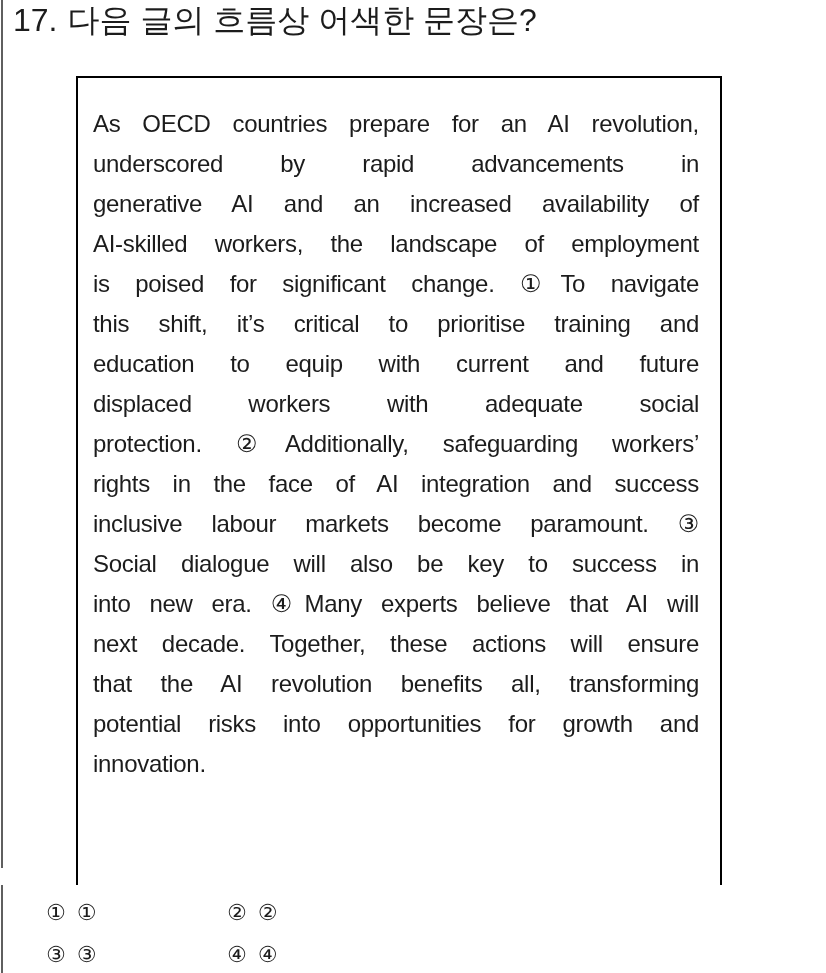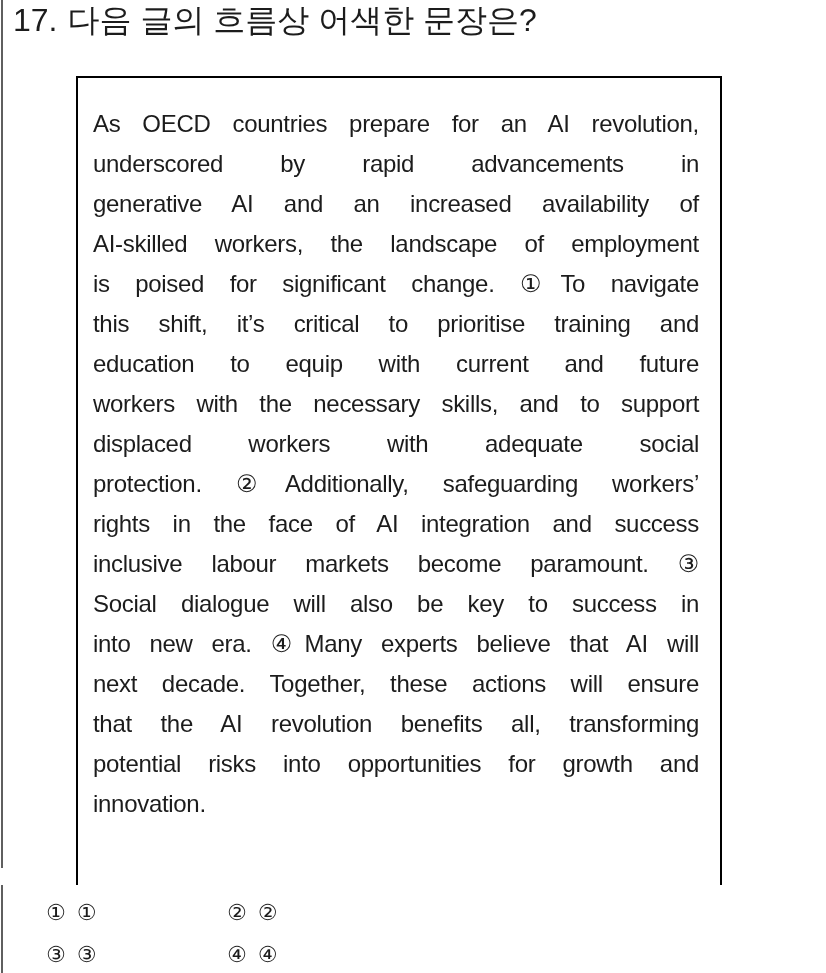--- a/index.html
+++ b/index.html
@@ -100,21 +100,20 @@
   </div>
 
   <div id="passage-box">
     <div class="pline"><span>As OECD countries prepare for an AI revolution,</span></div>
     <div class="pline"><span>underscored by rapid advancements in</span></div>
     <div class="pline"><span>generative AI and an increased availability of</span></div>
     <div class="pline"><span>AI-skilled workers, the landscape of employment</span></div>
     <div class="pline"><span>is poised for significant change.</span> <span class="mk">①</span><span class="u">To navigate</span></div>
     <div class="pline"><span class="u">this shift, it’s critical to prioritise training and</span></div>
     <div class="pline"><span class="u">education to equip with current and future</span></div>
-    <div class="pline"><span class="u">workers with the necessary skills, and to support</span></div>
     <div class="pline"><span class="u">displaced workers with adequate social</span></div>
     <div class="pline"><span class="u">protection.</span> <span class="mk">②</span><span class="u">Additionally, safeguarding workers’</span></div>
     <div class="pline"><span class="u">rights in the face of AI integration and success</span></div>
     <div class="pline"><span class="u">inclusive labour markets become paramount. </span><span class="mk">③</span></div>
     <div class="pline"><span class="u">Social dialogue will also be key to success in</span></div>
     <div class="pline"><span class="u">into new era.</span> <span class="mk">④</span><span class="u">Many experts believe that AI will</span></div>
     <div class="pline"><span class="u">next decade.</span> <span>Together, these actions will ensure</span></div>
     <div class="pline"><span>that the AI revolution benefits all, transforming</span></div>
     <div class="pline"><span>potential risks into opportunities for growth and</span></div>
     <div class="pline last"><span>innovation.</span></div>

